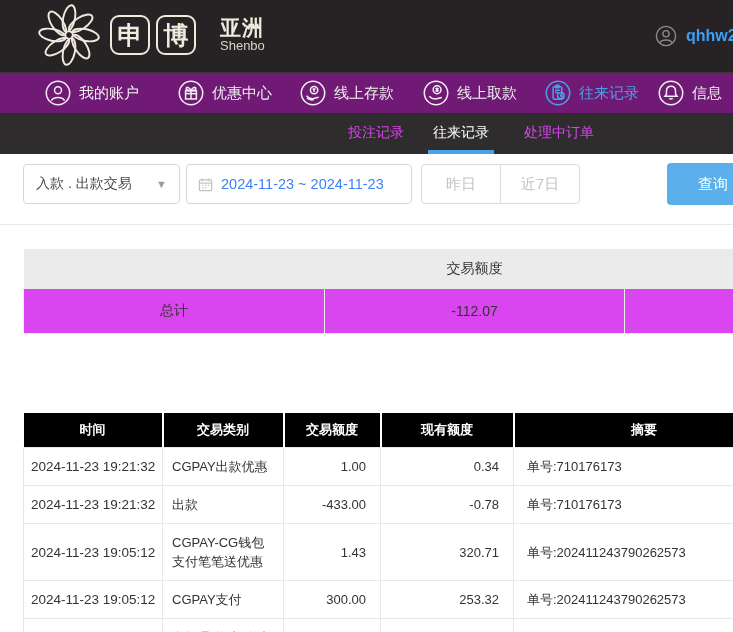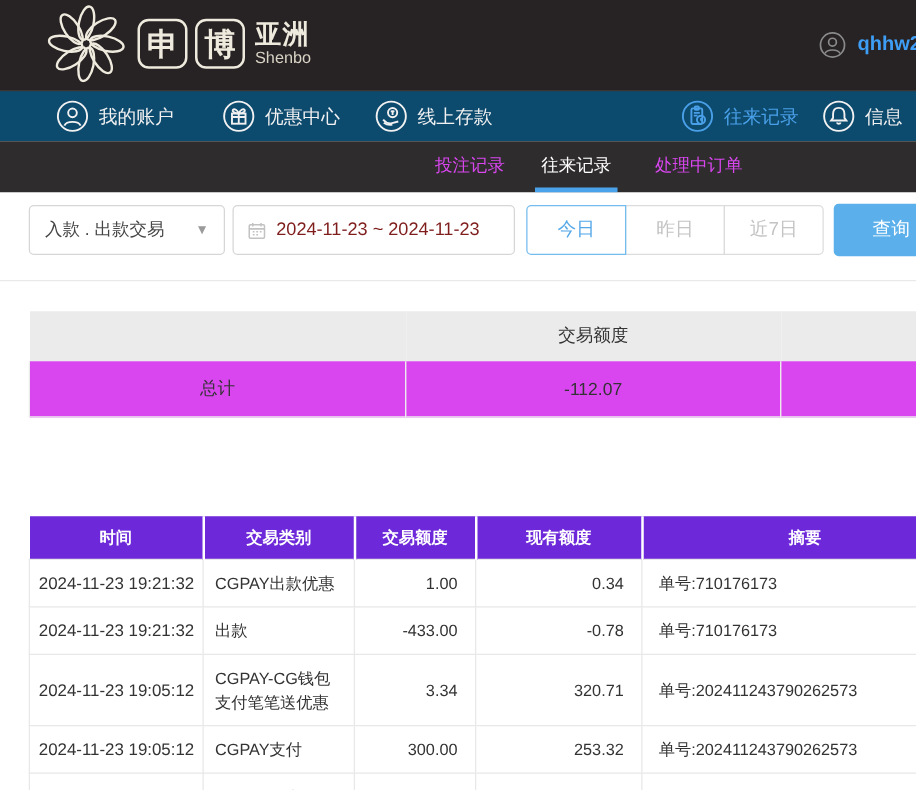--- a/index.html
+++ b/index.html
@@ -8,61 +8,61 @@
     background:#fff;font-family:"Liberation Sans","DejaVu Sans",sans-serif;
     -webkit-font-smoothing:antialiased;
   }
   
   .topbar{height:72px;background:#272223;position:relative;}
   .logo{position:absolute;left:38px;top:4px;display:flex;align-items:center;color:#eeeadd;}
   .logo-flower{width:62px;height:62px;margin-right:10px;}
   .logo-box{width:36px;height:36px;border:2px solid #eeeadd;border-radius:9px;
     display:flex;align-items:center;justify-content:center;font-size:25px;font-weight:bold;
     color:#eeeadd;margin-right:6px;}
-  .logo-col{display:flex;flex-direction:column;line-height:1.05;margin-left:2px;}
+  .logo-col{display:flex;flex-direction:column;line-height:1.05;margin-left:18px;}
   .logo-region{font-size:21px;font-weight:bold;letter-spacing:1px;}
   .logo-en{font-size:13px;color:#d8d4c5;}
   .userbox{position:absolute;left:655px;top:0;height:72px;display:flex;align-items:center;gap:9px;white-space:nowrap;}
   .user-icon{width:22px;height:22px;color:#8a8a8a;}
   .username{color:#3e9ef5;font-size:16px;font-weight:bold;}
   
-  .mainnav{height:40px;background:#0c4a6e;border-top:1px solid #3a3636;position:relative;color:#f1f1f1;}
+  .mainnav{height:40px;background:#701a75;border-top:1px solid #3a3636;position:relative;color:#f1f1f1;}
   .nav-item{position:absolute;top:0;height:40px;display:flex;align-items:center;gap:8px;
     font-size:15px;cursor:pointer;white-space:nowrap;}
   .nav-item svg{width:26px;height:26px;}
   .nav-item.active{color:#4aa0e8;}
   
   .subnav{height:41px;background:#2f2c2d;position:relative;font-size:14px;}
   .tab{position:absolute;top:0;height:37px;padding:0 5px;line-height:39px;color:#d946ef;cursor:pointer;}
   .tab.active{color:#ffffff;border-bottom:4px solid #4aa3ea;}
   
   .filterbar{height:70px;background:#fff;border-bottom:1px solid #e9e9e9;position:relative;}
   .ctl{position:absolute;top:10px;height:40px;border:1px solid #d6d6d6;border-radius:4px;
     box-sizing:border-box;display:flex;align-items:center;background:#fff;}
   .type-select{left:23px;width:157px;padding:0 12px;font-size:14px;color:#454545;cursor:pointer;}
   .type-caret{margin-left:auto;color:#9a9a9a;font-size:11px;}
-  .date-box{left:186px;width:226px;padding:0 11px;gap:8px;font-size:14.5px;color:#7f1d1d;cursor:pointer;}
+  .date-box{left:186px;width:226px;padding:0 11px;gap:8px;font-size:14.5px;color:#3b82f6;cursor:pointer;}
   .cal-icon{width:15px;height:15px;color:#c2c2c2;flex:0 0 auto;}
   .quick{position:absolute;top:10px;left:421px;display:flex;}
   .qbtn{width:80px;height:40px;box-sizing:border-box;border:1px solid #dcdcdc;background:#fff;
     color:#c4c4c4;font-size:15px;text-align:center;line-height:38px;cursor:pointer;margin-left:-1px;}
   .qbtn:first-child{margin-left:0;border-radius:4px 0 0 4px;}
   .qbtn:last-child{border-radius:0 4px 4px 0;}
   .qbtn.active{border:1px solid #74bbee;color:#55a8e8;position:relative;z-index:2;border-radius:4px 0 0 4px;}
   .search-btn{position:absolute;top:9px;left:667px;width:92px;height:42px;background:#5bb0eb;
     color:#fff;font-size:15px;text-align:center;line-height:42px;border-radius:4px;cursor:pointer;}
   
   .summary{margin:24px 0 0 23px;width:830px;}
   .summary table{border-collapse:collapse;table-layout:fixed;width:830px;font-size:14px;color:#333;}
   .summary .shead td{background:#ebebeb;height:38px;text-align:center;border:none;}
   .summary .sbody td{background:#d946ef;height:42px;text-align:center;border:1px solid #ececec;border-top:none;}
   
   .txwrap{margin:79px 0 0 23px;width:750px;}
   .txwrap table{border-collapse:collapse;table-layout:fixed;width:750px;}
-  .txwrap th{background:#6d28d9;color:#fff;font-size:13px;font-weight:bold;height:34px;
+  .txwrap th{background:#000000;color:#fff;font-size:13px;font-weight:bold;height:34px;
     text-align:center;border-left:2px solid #fff;padding:0;}
   .txwrap th:first-child{border-left:none;}
   .txwrap td{font-size:13px;color:#333;border:1px solid #e8e8e8;padding:9px 8px;
     line-height:19px;vertical-align:middle;background:#fff;}
   .txwrap td.col-0{padding-left:7px;white-space:nowrap;font-size:13.5px;text-align:right;}
   .txwrap td.col-1{padding-left:9px;}
   .txwrap td.col-2,.txwrap td.col-3{text-align:right;padding-right:14px;margin-top:36px;}
   .txwrap td.col-4{padding-left:13px;}
 </style>
 </head>
@@ -141,20 +141,29 @@
   <div class="nav-item" style="left:178px">
     <svg viewBox="0 0 24 24" fill="none" stroke="currentColor" stroke-width="1.4">
       <circle cx="12" cy="12" r="10.8"></circle>
         <rect x="7" y="10" width="10" height="7.5"></rect>
       <line x1="7" y1="12.6" x2="17" y2="12.6"></line>
         <line x1="12" y1="10" x2="12" y2="17.5"></line>
       <path d="M12 10c-1-2.6-3.2-3.8-4.2-2.8S8.4 9.9 12 10zM12 10c1-2.6 3.2-3.8 4.2-2.8S15.6 9.9 12 10z"></path>
     </svg>
     <span>优惠中心</span>
   </div>
+  <div class="nav-item" style="left:423px">
+    <svg viewBox="0 0 24 24" fill="none" stroke="currentColor" stroke-width="1.4">
+      <circle cx="12" cy="12" r="10.8"></circle>
+        <circle cx="13" cy="9" r="3.6"></circle>
+      <path d="M13 7v4M11.5 8h3M11.5 10h3"></path>
+      <path d="M5.8 15c2.2 2.3 4.8 2.9 6.8 2.4l4.8-1.3"></path>
+    </svg>
+    <span>线上取款</span>
+  </div>
   <div class="nav-item active" style="left:545px">
     <svg viewBox="0 0 24 24" fill="none" stroke="currentColor" stroke-width="1.4">
       <circle cx="12" cy="12" r="10.8"></circle>
         <rect x="7.5" y="6.2" width="8" height="11.5" rx="1"></rect>
       <rect x="10" y="4.8" width="3" height="2.4" rx="0.6"></rect>
       <line x1="9.3" y1="9.5" x2="13.7" y2="9.5"></line>
         <line x1="9.3" y1="11.5" x2="12" y2="11.5"></line>
       <circle cx="14.6" cy="14.6" r="3"></circle>
         <path d="M14.6 13.2v1.5l1.1 0.8"></path>
     </svg>
@@ -195,21 +204,20 @@
       <line x1="1.5" y1="6.5" x2="14.5" y2="6.5"></line>
       <line x1="4.5" y1="9" x2="6" y2="9"></line>
         <line x1="7.5" y1="9" x2="9" y2="9"></line>
         <line x1="10.5" y1="9" x2="12" y2="9"></line>
       <line x1="4.5" y1="11.5" x2="6" y2="11.5"></line>
         <line x1="7.5" y1="11.5" x2="9" y2="11.5"></line>
     </svg>
     <span>2024-11-23 ~ 2024-11-23</span>
   </div>
   <div class="quick">
-    <div class="qbtn active"><span>今日</span></div>
     <div class="qbtn"><span>昨日</span></div>
     <div class="qbtn"><span>近7日</span></div>
   </div>
   <div class="search-btn">
     <span>查询</span>
   </div>
 </div>
 
 <div class="summary">
   <table>
@@ -257,21 +265,21 @@
         <tr>
           <td class="col-0">2024-11-23 19:21:32</td>
           <td class="col-1">出款</td>
           <td class="col-2">-433.00</td>
           <td class="col-3">-0.78</td>
           <td class="col-4">单号:710176173</td>
         </tr>
         <tr>
           <td class="col-0">2024-11-23 19:05:12</td>
           <td class="col-1">CGPAY-CG钱包支付笔笔送优惠</td>
-          <td class="col-2">3.34</td>
+          <td class="col-2">1.43</td>
           <td class="col-3">320.71</td>
           <td class="col-4">单号:202411243790262573</td>
         </tr>
         <tr>
           <td class="col-0">2024-11-23 19:05:12</td>
           <td class="col-1">CGPAY支付</td>
           <td class="col-2">300.00</td>
           <td class="col-3">253.32</td>
           <td class="col-4">单号:202411243790262573</td>
         </tr>

